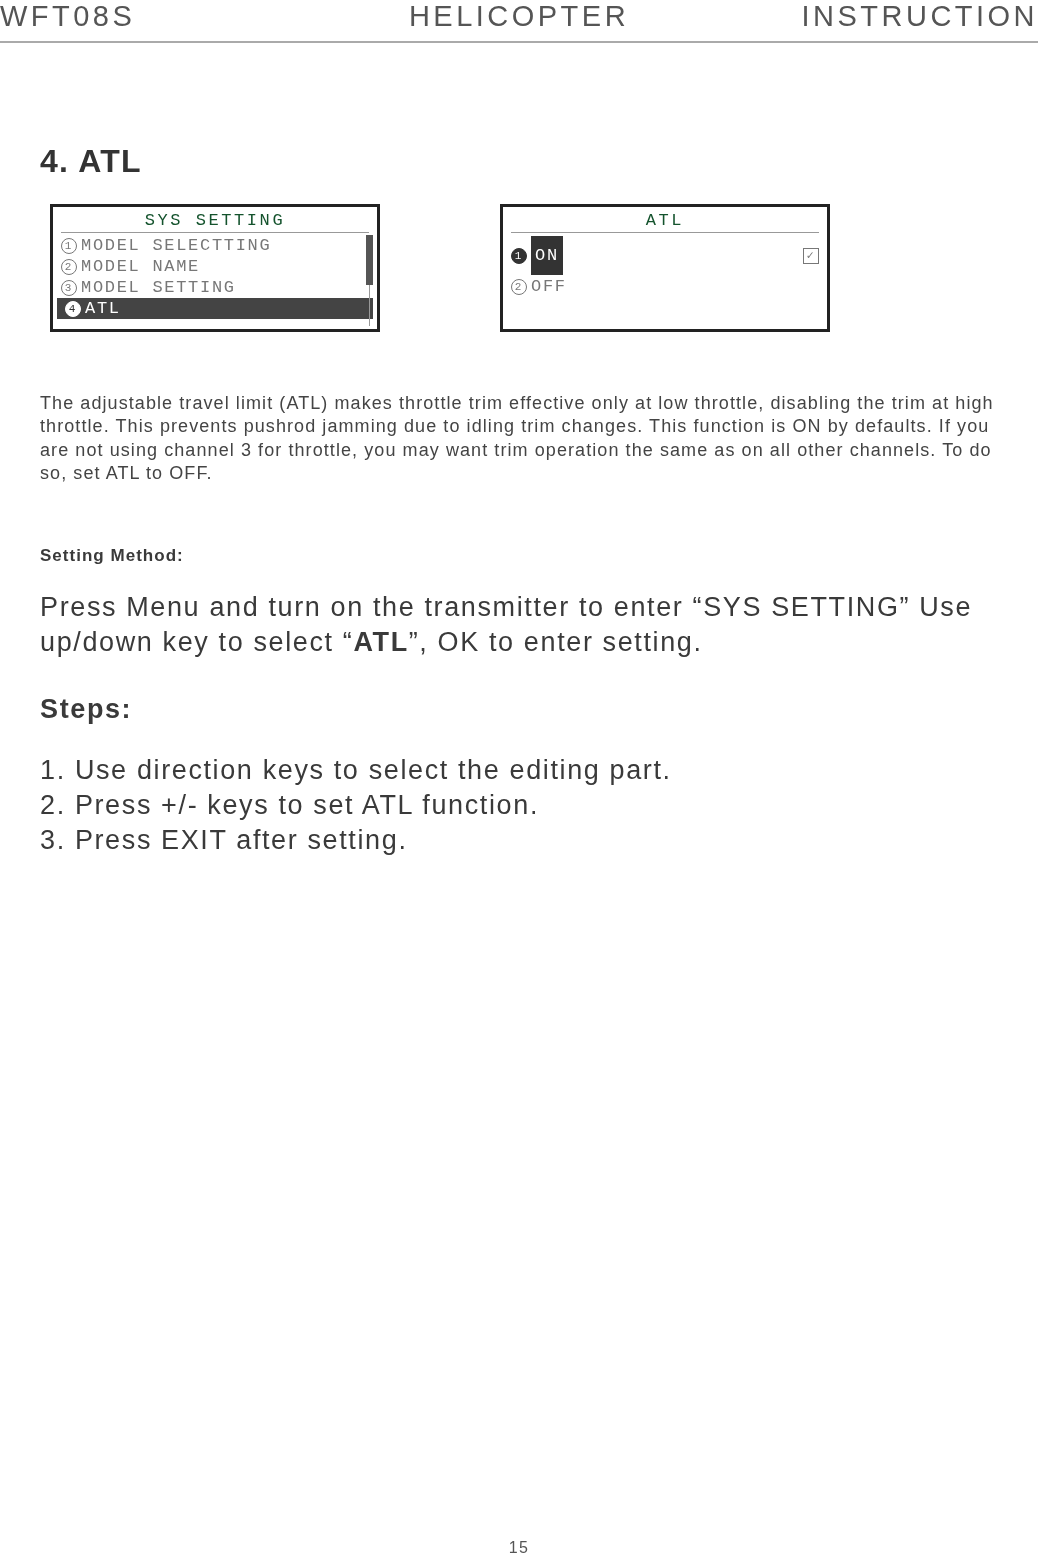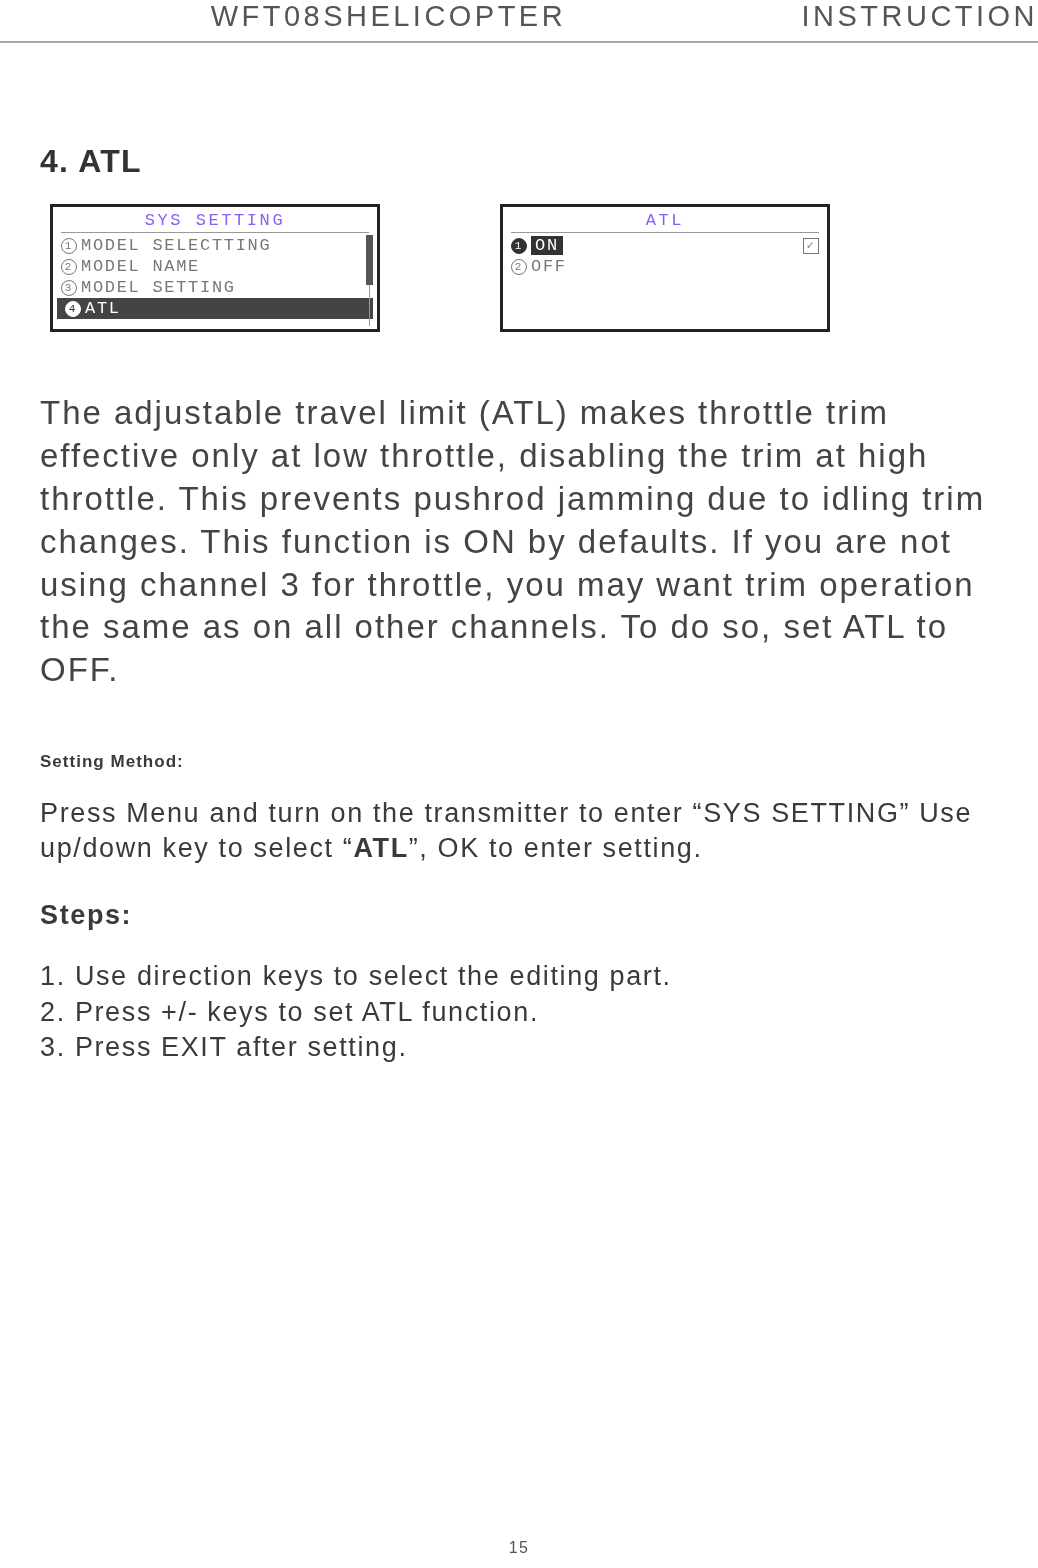--- a/index.html
+++ b/index.html
@@ -18,22 +18,22 @@
     }
     .header {
       display: flex;
       justify-content: space-between;
       padding: 0 0 8px 0;
       border-bottom: 2px solid #aaa;
       font-size: 29px;
       color: #555;
       letter-spacing: 0.12em;
     }
-    .header-left { flex: 1; text-align: right; }
-    .header-center { flex: 1; text-align: left; }
+    .header-left { flex: 1; text-align: left; }
+    .header-center { flex: 1; text-align: center; }
     .header-right { flex: 1; text-align: right; }
     .content {
       padding: 0 40px;
     }
     .section-title {
       font-size: 32px;
       font-weight: bold;
       color: #333;
       margin-top: 100px;
       margin-bottom: 24px;
@@ -48,21 +48,21 @@
       border: 3px solid #222;
       width: 330px;
       padding: 4px 0;
       background: #fff;
       position: relative;
     }
     .lcd-title {
       font-family: 'Courier New', monospace;
       font-size: 17px;
       text-align: center;
-      color: #8b5cf6;
+      color: #14532d;
       letter-spacing: 0.15em;
       padding-bottom: 2px;
       border-bottom: 1px solid #999;
       margin: 0 8px 2px 8px;
     }
     .lcd-row {
       font-family: 'Courier New', monospace;
       font-size: 17px;
       color: #777;
       padding: 1px 8px;
@@ -82,21 +82,21 @@
       margin-right: 4px;
     }
     .lcd-num.inv {
       background: #333;
       color: #fff;
       border-color: #333;
     }
     .lcd-row .on-box {
       background: #333;
       color: #fff;
-      padding: 0 4px;
+      padding: 10px 4px;
     }
     .lcd-check {
       margin-left: auto;
       width: 16px;
       height: 16px;
       border: 1.5px solid #777;
       display: inline-flex;
       align-items: center;
       justify-content: center;
       font-size: 12px;
@@ -131,21 +131,21 @@
     }
     .lcd-scrollbar-thumb {
       position: absolute;
       left: 0;
       top: 0;
       width: 7px;
       height: 55%;
       background: #555;
     }
     .body-text {
-      font-size: 33px;
+      font-size: 18px;
       line-height: 1.3;
       color: #444;
       margin-top: 24px;
       letter-spacing: 0.06em;
     }
     .subhead {
       font-size: 17px;
       font-weight: bold;
       margin-top: 60px;
       margin-bottom: 24px;

